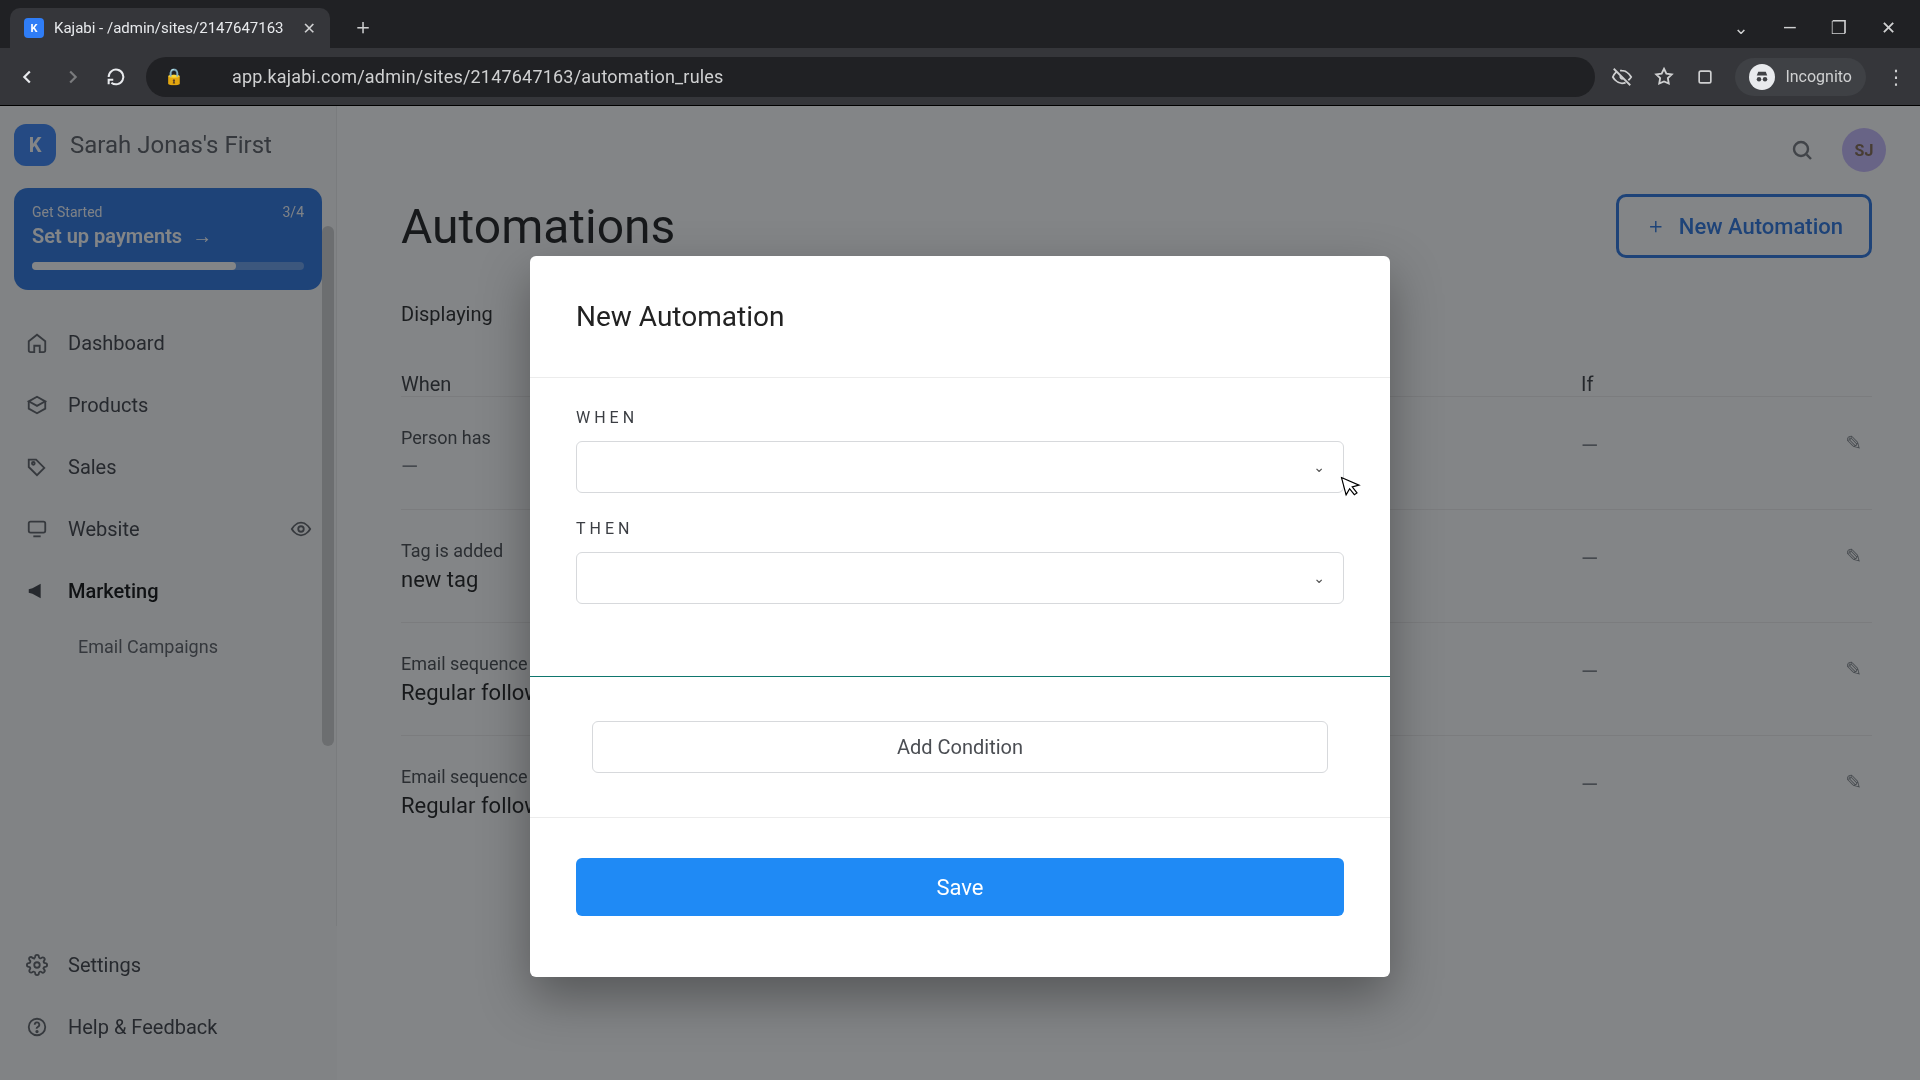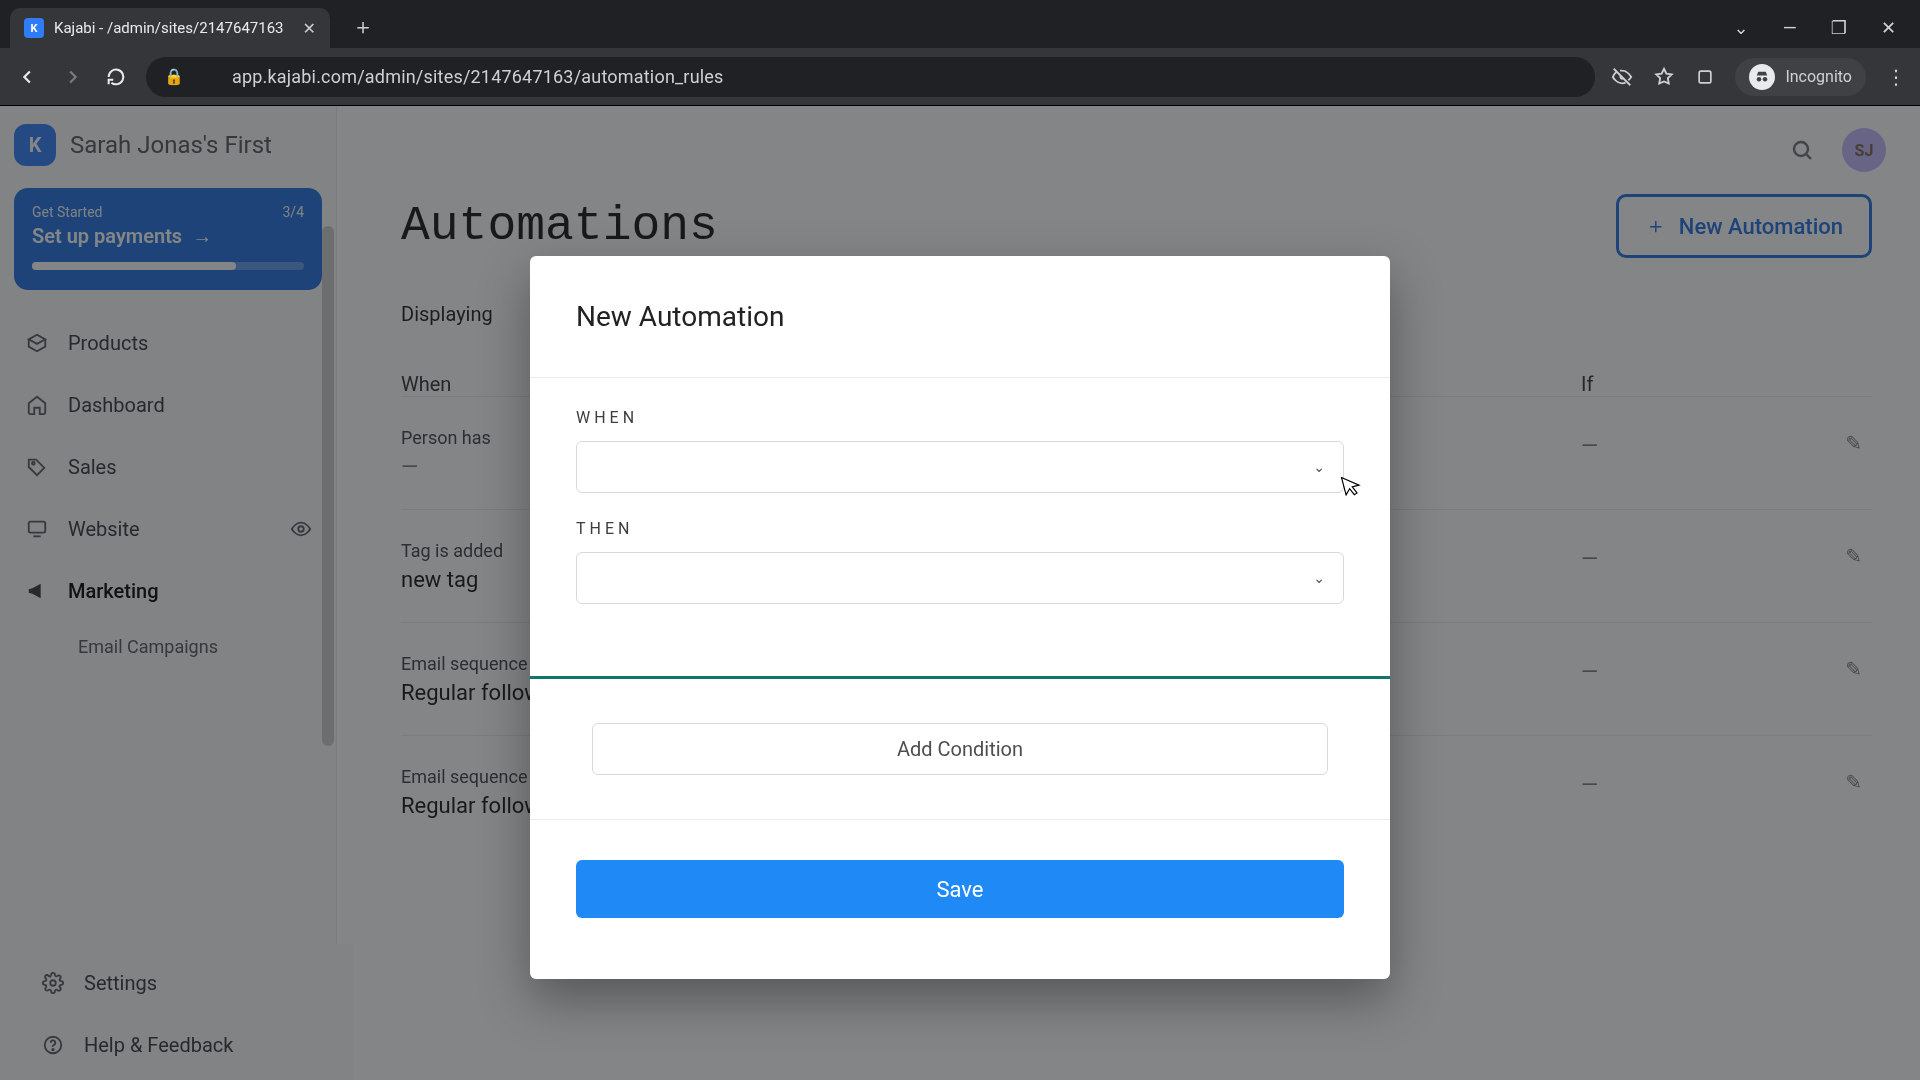--- a/index.html
+++ b/index.html
@@ -38,31 +38,31 @@
 .gs-top { display: flex; justify-content: space-between; font-size: 14px; opacity: 0.95; }
 .gs-main { display: flex; align-items: center; gap: 10px; font-size: 20px; font-weight: 600; margin-top: 4px; }
 .gs-bar { height: 8px; background: rgba(255,255,255,0.3); border-radius: 4px; margin-top: 14px; position: relative; }
 .gs-bar::after { content: ""; position: absolute; left: 0; top: 0; height: 100%; width: 75%; background: #fff; border-radius: 4px; }
 .nav-item { display: flex; align-items: center; gap: 18px; padding: 18px 10px; font-size: 20px; color: #32343a; }
 .nav-item.active { color: #000; font-weight: 500; }
 .nav-item .icon { width: 26px; height: 26px; display: flex; align-items: center; justify-content: center; color: #55585d; font-size: 20px; }
 .nav-item .after { margin-left: auto; color: #55585d; }
 .sub-item { padding: 14px 10px 14px 64px; font-size: 18px; color: #52555b; }
 .sidebar-scroll-thumb { position: absolute; right: 2px; top: 120px; width: 12px; height: 520px; background: rgba(0,0,0,0.18); border-radius: 6px; }
-.bottom-nav { position: absolute; bottom: 0; left: 16px; width: 337px; padding: 8px 14px 4px; background:#fafafa; }
+.bottom-nav { position: absolute; bottom: 0; left: 0; width: 337px; padding: 8px 14px 22px; background:#fafafa; }
 
 
 .topbar { position: absolute; top: 0; right: 0; height: 88px; left: 337px; display: flex; align-items: center; justify-content: flex-end; gap: 28px; padding-right: 34px; }
 .search-btn { color: #6d7075; font-size: 22px; }
 .avatar-chip { width: 44px; height: 44px; border-radius: 50%; background: #c4b5fd; display: flex; align-items: center; justify-content: center; color: #7b5f46; font-size: 16px; font-weight: 700; }
 
 
 .main { position: absolute; left: 337px; top: 0; right: 0; bottom: 0; padding: 88px 48px 0 64px; }
 .page-head { display: flex; align-items: center; justify-content: space-between; }
-.page-title { font-size: 48px; font-weight: 400; color: #111; font-family: Liberation Mono, monospace; }
+.page-title { font-size: 48px; font-weight: 400; color: #111; }
 .new-btn { display: flex; align-items: center; gap: 12px; border: 3px solid #1f6dde; color: #1f6dde; padding: 14px 26px; border-radius: 10px; font-size: 22px; font-weight: 500; }
 .count-row { margin-top: 44px; font-size: 20px; color: #1a1a1a; }
 .table-head { display: flex; margin-top: 46px; font-size: 20px; color: #2d2f33; }
 .col-when { width: 720px; }
 .col-then { width: 460px; }
 .col-if { flex: 1; }
 .trow { display: flex; align-items: flex-start; padding: 30px 0; border-top: 1px solid #edecec; }
 .trow .w { width: 720px; }
 .trow .t { width: 460px; }
 .trow .i { flex: 1; display:flex; align-items:center; justify-content:space-between; padding-right:10px;}
@@ -75,21 +75,21 @@
 .overlay { position: absolute; inset: 0; background: rgba(30,32,36,0.55); }
 
 
 .modal { position: absolute; left: 530px; top: 150px; width: 860px; background: #fff; border-radius: 6px; box-shadow: 0 20px 50px rgba(0,0,0,0.35); }
 .modal-head { padding: 44px 46px; }
 .modal-title { font-size: 28px; color: #222; }
 .modal-body { padding: 30px 46px 46px; border-top: 1px solid #ececec; }
 .label { font-size: 16px; letter-spacing: 4px; color: #3b3e43; margin-bottom: 14px; }
 .select { width: 100%; height: 52px; border: 1px solid #d7d9dc; border-radius: 6px; display: flex; align-items: center; justify-content: flex-end; padding: 0 18px; color:#555; margin-bottom: 26px; }
 .chev { font-size: 14px; }
-.cond-sec { border-top: 3px solid #0f766e; padding: 44px 62px; }
+.cond-sec { border-top: 1px solid #0f766e; padding: 44px 62px; }
 .cond-btn { width: 100%; height: 52px; border: 1px solid #d7d9dc; border-radius: 6px; display: flex; align-items: center; justify-content: center; font-size: 20px; color: #4b4e53; }
 .save-sec { border-top: 1px solid #ececec; padding: 40px 46px 61px; }
 .save-btn { width: 100%; height: 58px; background: #1f8af5; color: #fff; border-radius: 6px; display: flex; align-items: center; justify-content: center; font-size: 22px; }
 
 .cursor { position: absolute; left: 1343px; top: 368px; font-size: 18px; color: #000; transform: rotate(-15deg); pointer-events: none; }
 
 svg { display:block; }
 </style>
 </head>
 <body>
@@ -182,33 +182,33 @@
       <div class="gs-main">
         <span>Set up payments</span>
         <span>→</span>
       </div>
       <div class="gs-bar"></div>
     </div>
 
     <div class="nav-item">
       <span class="icon">
           <svg width="22" height="22" viewBox="0 0 24 24" fill="none" stroke="#55585d" stroke-width="2">
+            <path d="M3 10l9-7 9 7v10a2 2 0 0 1-2 2h-4v-7h-6v7H5a2 2 0 0 1-2-2z"></path>
+          </svg>
+        </span>
+      <span>Dashboard</span>
+    </div>
+    <div class="nav-item">
+      <span class="icon">
+          <svg width="22" height="22" viewBox="0 0 24 24" fill="none" stroke="#55585d" stroke-width="2">
             <path d="M21 8l-9-5-9 5 9 5 9-5z"></path>
             <path d="M3 8v8l9 5 9-5V8"></path>
           </svg>
         </span>
       <span>Products</span>
-    </div>
-    <div class="nav-item">
-      <span class="icon">
-          <svg width="22" height="22" viewBox="0 0 24 24" fill="none" stroke="#55585d" stroke-width="2">
-            <path d="M3 10l9-7 9 7v10a2 2 0 0 1-2 2h-4v-7h-6v7H5a2 2 0 0 1-2-2z"></path>
-          </svg>
-        </span>
-      <span>Dashboard</span>
     </div>
     <div class="nav-item">
       <span class="icon">
           <svg width="22" height="22" viewBox="0 0 24 24" fill="none" stroke="#55585d" stroke-width="2">
             <path d="M20 13l-8 8-9-9V4h8z"></path>
             <circle cx="8" cy="8" r="1.5"></circle>
           </svg>
         </span>
       <span>Sales</span>
     </div>

